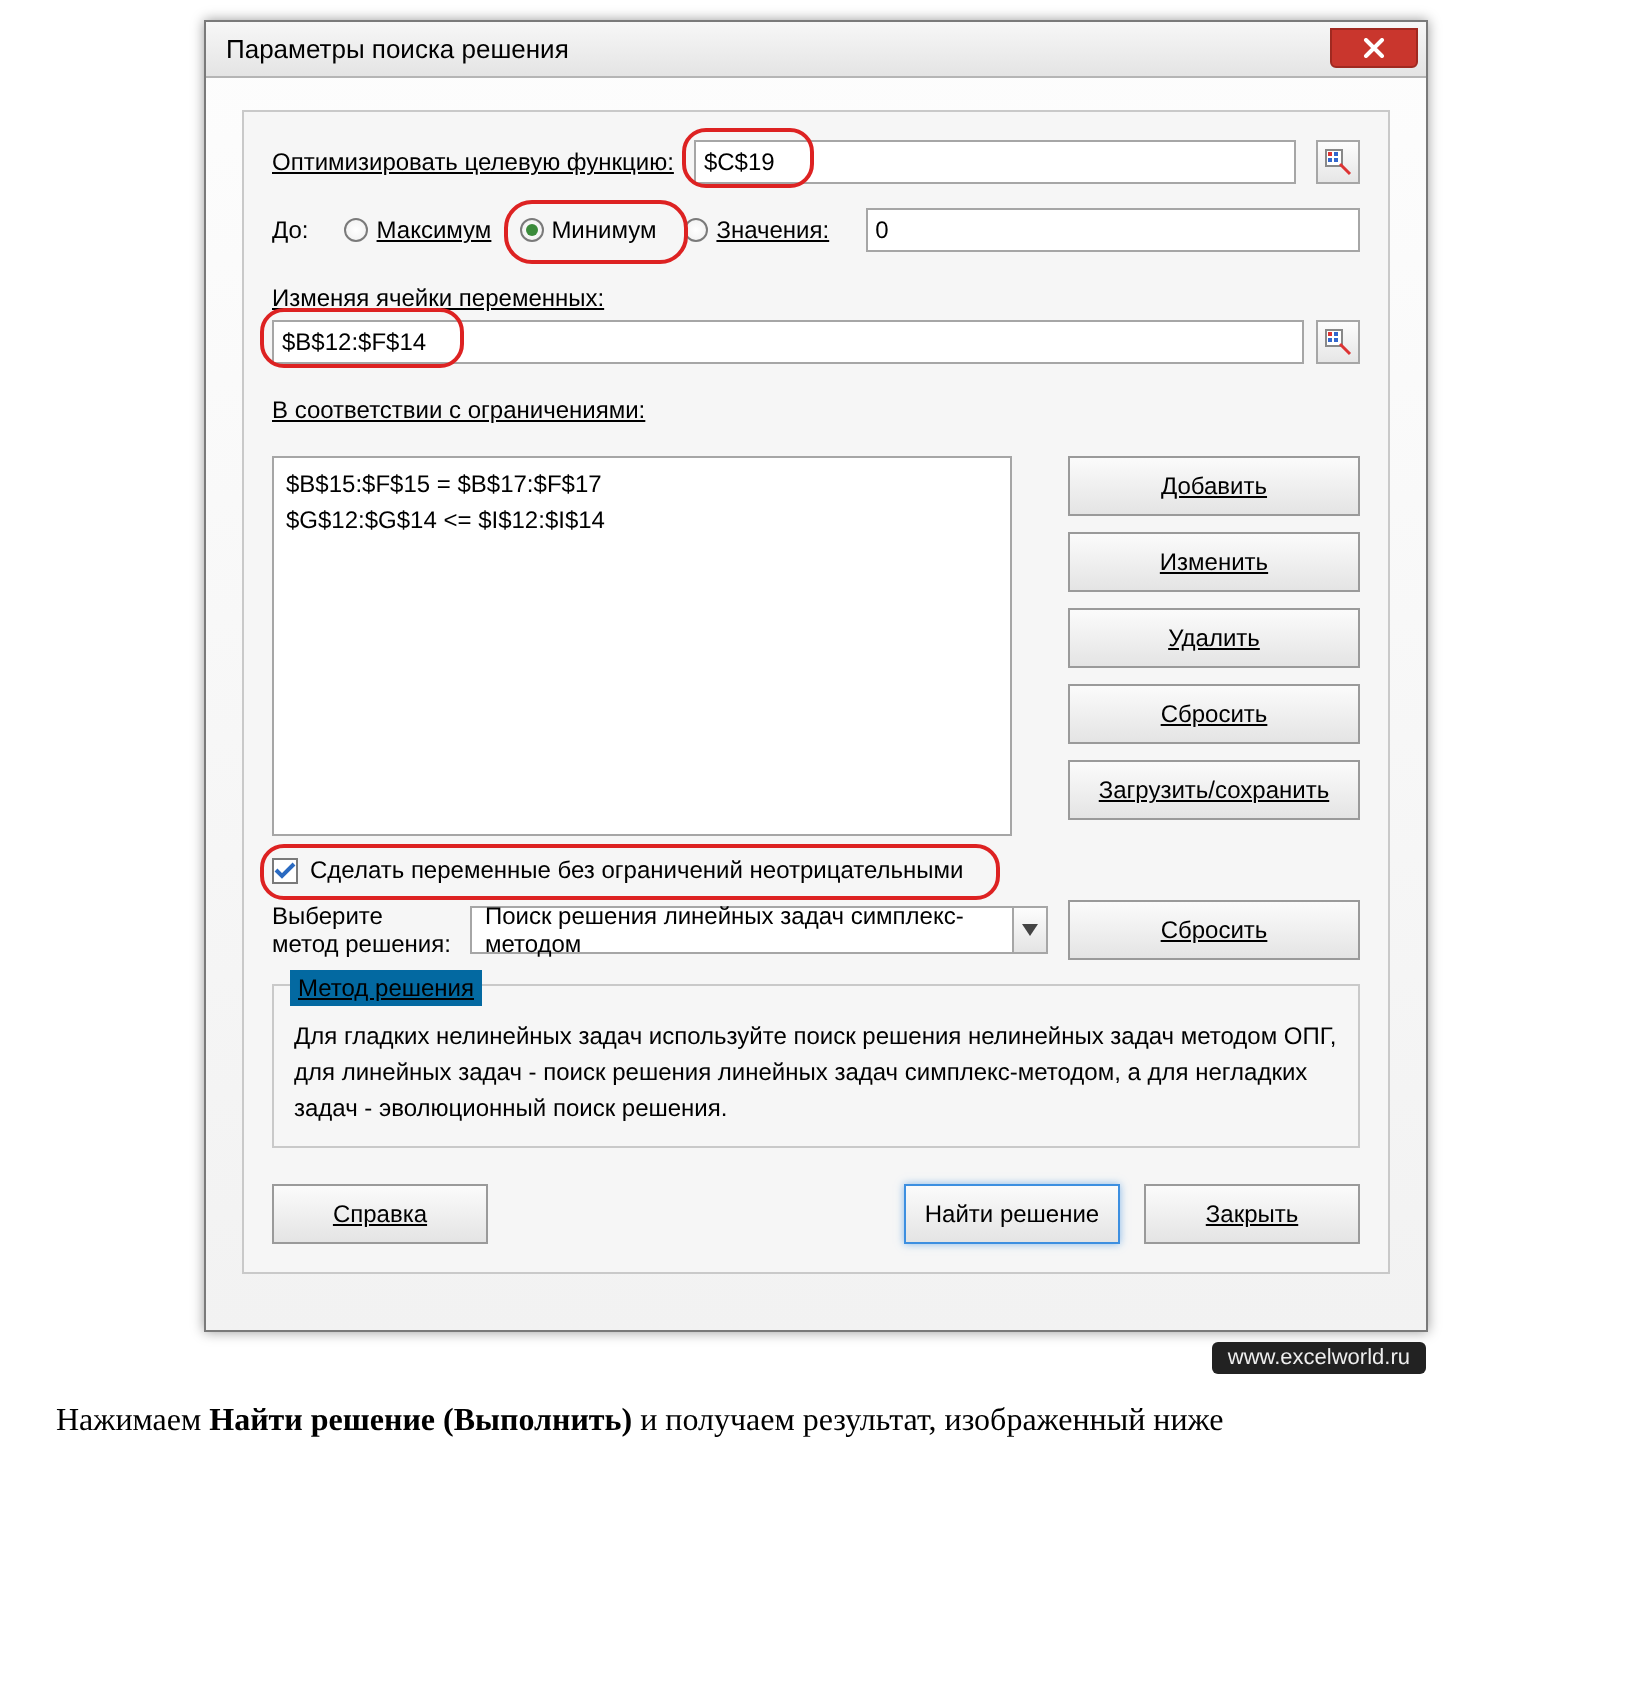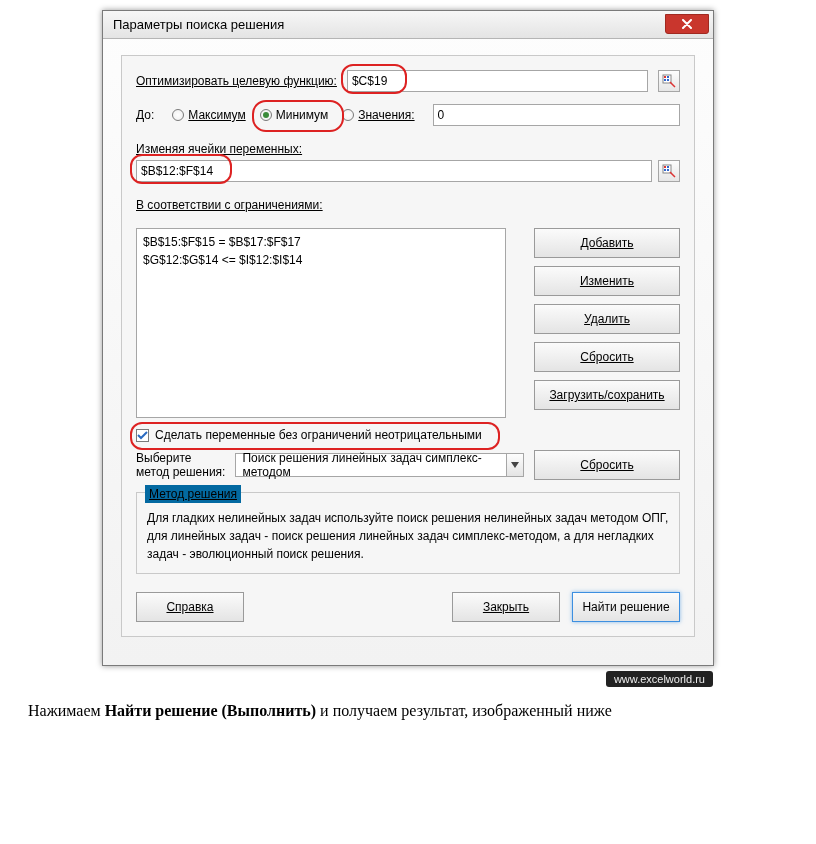--- a/index.html
+++ b/index.html
@@ -327,25 +327,25 @@
       <div class="groupbox">
         <div class="legend">Метод решения</div>
         <div>Для гладких нелинейных задач используйте поиск решения нелинейных задач методом ОПГ, для линейных задач - поиск решения линейных задач симплекс-методом, а для негладких задач - эволюционный поиск решения.</div>
       </div>
 
       <div class="bottom-buttons">
         <div class="btn">
           <span class="underline">Справка</span>
         </div>
         <div class="bottom-right">
-          <div class="btn">
-            <span class="underline">Закрыть</span>
-          </div>
           <div class="btn primary">
             <span>Найти решение</span>
+          </div>
+          <div class="btn">
+            <span class="underline">Закрыть</span>
           </div>
         </div>
       </div>
 
     </div>
   </div>
 
   <div class="watermark">www.excelworld.ru</div>
 </div>
 

